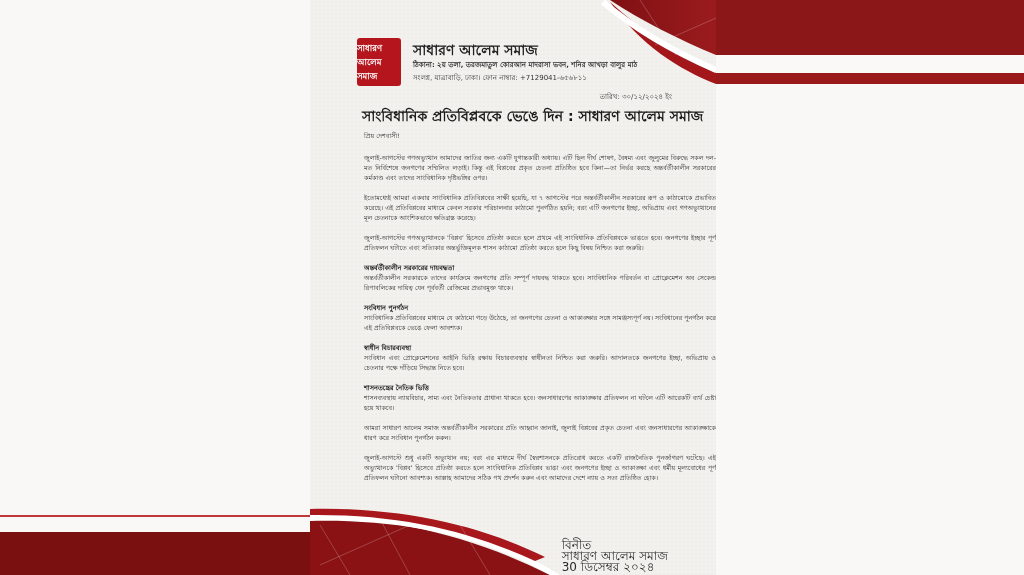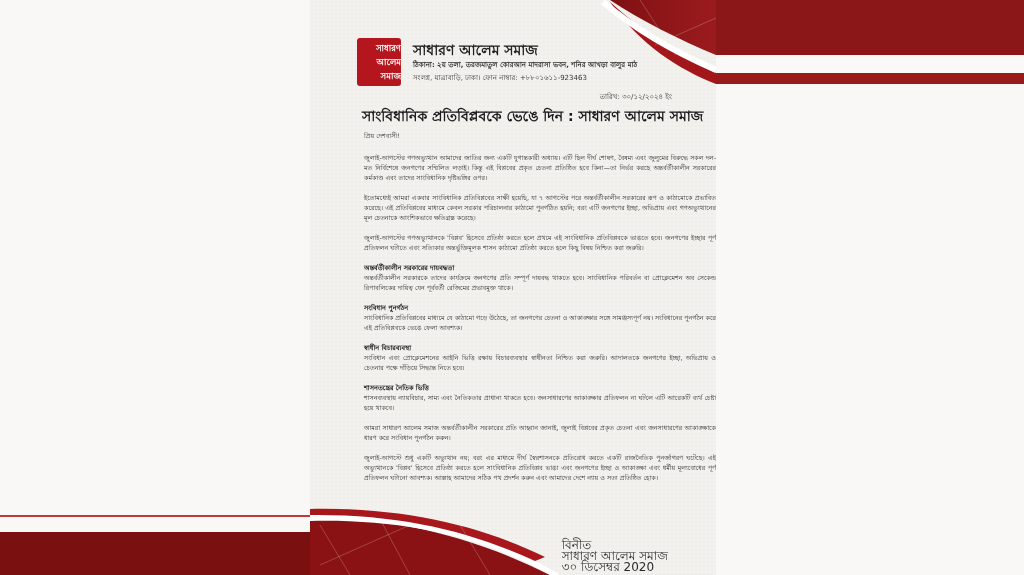--- a/index.html
+++ b/index.html
@@ -21,21 +21,21 @@
     background: #f3f1ee;
     background-image:
       radial-gradient(rgba(0,0,0,0.015) 1px, transparent 1px);
     background-size: 4px 4px;
     overflow: hidden;
   }
   .swoosh { position: absolute; pointer-events: none; }
   .logo {
     position: absolute; left: 47px; top: 38px; width: 44px; height: 48px;
     background: #b5161d; border-radius: 3px; color: #fff;
-    display: flex; flex-direction: column; align-items: flex-end; justify-content: center;
+    display: flex; flex-direction: column; align-items: flex-start; justify-content: center;
     font-size: 8.5px; line-height: 14px; font-weight: bold;
   }
   .org-name { position: absolute; left: 103px; top: 39px; font-size: 14px; font-weight: bold; color: #222; }
   .addr { position: absolute; left: 103px; font-size: 7px; color: #333; }
   .addr1 { top: 59px; font-weight: bold; }
   .addr2 { top: 72px; }
   .date { position: absolute; right: 44px; top: 91px; font-size: 7px; color: #333; }
   .title { position: absolute; left: 52px; top: 105px; width: 320px; font-size: 14px; font-weight: bold; color: #1a1a1a; white-space: nowrap; }
   .body { position: absolute; left: 27px; top: 131px; width: 352px; font-size: 6.3px; line-height: 10px; color: #2a2a2a; margin-left: 27px; }
   .body p { margin: 0 0 10px 0; text-align: justify; }
@@ -78,21 +78,21 @@
     <line x1="150" y1="20" x2="180" y2="70" stroke="#fff" stroke-opacity="0.35" stroke-width="0.6"></line>
   </svg>
 
   <div class="logo">
     <span>সাধারণ</span>
     <span>আলেম</span>
     <span>সমাজ</span>
   </div>
   <div class="org-name">সাধারণ আলেম সমাজ</div>
   <div class="addr addr1">ঠিকানা: ২য় তলা, তরজমাতুল কোরআন মাদরাসা ভবন, শনির আখড়া বালুর মাঠ</div>
-  <div class="addr addr2">সংলগ্ন, যাত্রাবাড়ি, ঢাকা।   ফোন নাম্বার:  +৮৮০১৬১১-923463</div>
+  <div class="addr addr2">সংলগ্ন, যাত্রাবাড়ি, ঢাকা।   ফোন নাম্বার:  +7129041-৬৫৬৮১১</div>
 
   <div class="date">তারিখ: ৩০/১২/২০২৪ ইং</div>
   <div class="title">সাংবিধানিক প্রতিবিপ্লবকে ভেঙে দিন : সাধারণ আলেম সমাজ</div>
 
   <div class="body">
     <p class="salutation">প্রিয় দেশবাসী!</p>
     <p>জুলাই-আগস্টের গণঅভ্যুত্থান আমাদের জাতির জন্য একটি যুগান্তকারী অধ্যায়। এটি ছিল দীর্ঘ শোষণ, বৈষম্য এবং জুলুমের বিরুদ্ধে সকল দল-মত নির্বিশেষে জনগণের সম্মিলিত লড়াই। কিন্তু এই বিপ্লবের প্রকৃত চেতনা প্রতিষ্ঠিত হবে কিনা—তা নির্ভর করছে অন্তর্বর্তীকালীন সরকারের কর্মকাণ্ড এবং তাদের সাংবিধানিক দৃষ্টিভঙ্গির ওপর।</p>
     <p>ইতোমধ্যেই আমরা একবার সাংবিধানিক প্রতিবিপ্লবের সাক্ষী হয়েছি, যা ৭ আগস্টের পরে অন্তর্বর্তীকালীন সরকারের রূপ ও কাঠামোকে প্রভাবিত করেছে। এই প্রতিবিপ্লবের মাধ্যমে কেবল সরকার পরিচালনার কাঠামো পুনর্গঠিত হয়নি; বরং এটি জনগণের ইচ্ছা, অভিপ্রায় এবং গণঅভ্যুত্থানের মূল চেতনাকে আংশিকভাবে ক্ষতিগ্রস্ত করেছে।</p>
     <p>জুলাই-আগস্টের গণঅভ্যুত্থানকে 'বিপ্লব' হিসেবে প্রতিষ্ঠা করতে হলে প্রথমে এই সাংবিধানিক প্রতিবিপ্লবকে ভাঙতে হবে। জনগণের ইচ্ছার পূর্ণ প্রতিফলন ঘটাতে এবং সত্যিকার অন্তর্ভুক্তিমূলক শাসন কাঠামো প্রতিষ্ঠা করতে হলে কিছু বিষয় নিশ্চিত করা জরুরি।</p>
 
@@ -113,15 +113,15 @@
       <p>শাসনব্যবস্থায় ন্যায়বিচার, সাম্য এবং নৈতিকতার প্রাধান্য থাকতে হবে। জনসাধারণের আকাঙ্ক্ষার প্রতিফলন না ঘটলে এটি আরেকটি ব্যর্থ চেষ্টা হয়ে থাকবে।</p>
     </div>
 
     <p>আমরা সাধারণ আলেম সমাজ অন্তর্বর্তীকালীন সরকারের প্রতি আহ্বান জানাই, জুলাই বিপ্লবের প্রকৃত চেতনা এবং জনসাধারণের আকাঙ্ক্ষাকে ধারণ করে সংবিধান পুনর্গঠন করুন।</p>
     <p>জুলাই-আগস্টে শুধু একটি অভ্যুত্থান নয়; বরং এর মাধ্যমে দীর্ঘ স্বৈরশাসনকে প্রতিরোধ করতে একটি রাজনৈতিক পুনর্জাগরণ ঘটেছে। এই অভ্যুত্থানকে 'বিপ্লব' হিসেবে প্রতিষ্ঠা করতে হলে সাংবিধানিক প্রতিবিপ্লব ভাঙা এবং জনগণের ইচ্ছা ও আকাঙ্ক্ষা এবং ধর্মীয় মূল্যবোধের পূর্ণ প্রতিফলন ঘটানো আবশ্যক। আল্লাহ আমাদের সঠিক পথ প্রদর্শন করুন এবং আমাদের দেশে ন্যায় ও সত্য প্রতিষ্ঠিত হোক।</p>
   </div>
 
   <div class="signoff">
     <div>বিনীত</div>
     <div>সাধারণ আলেম সমাজ</div>
-    <div>৩০ ডিসেম্বর 2020</div>
+    <div>30 ডিসেম্বর ২০২৪</div>
   </div>
 </div>
 
 </body></html>

